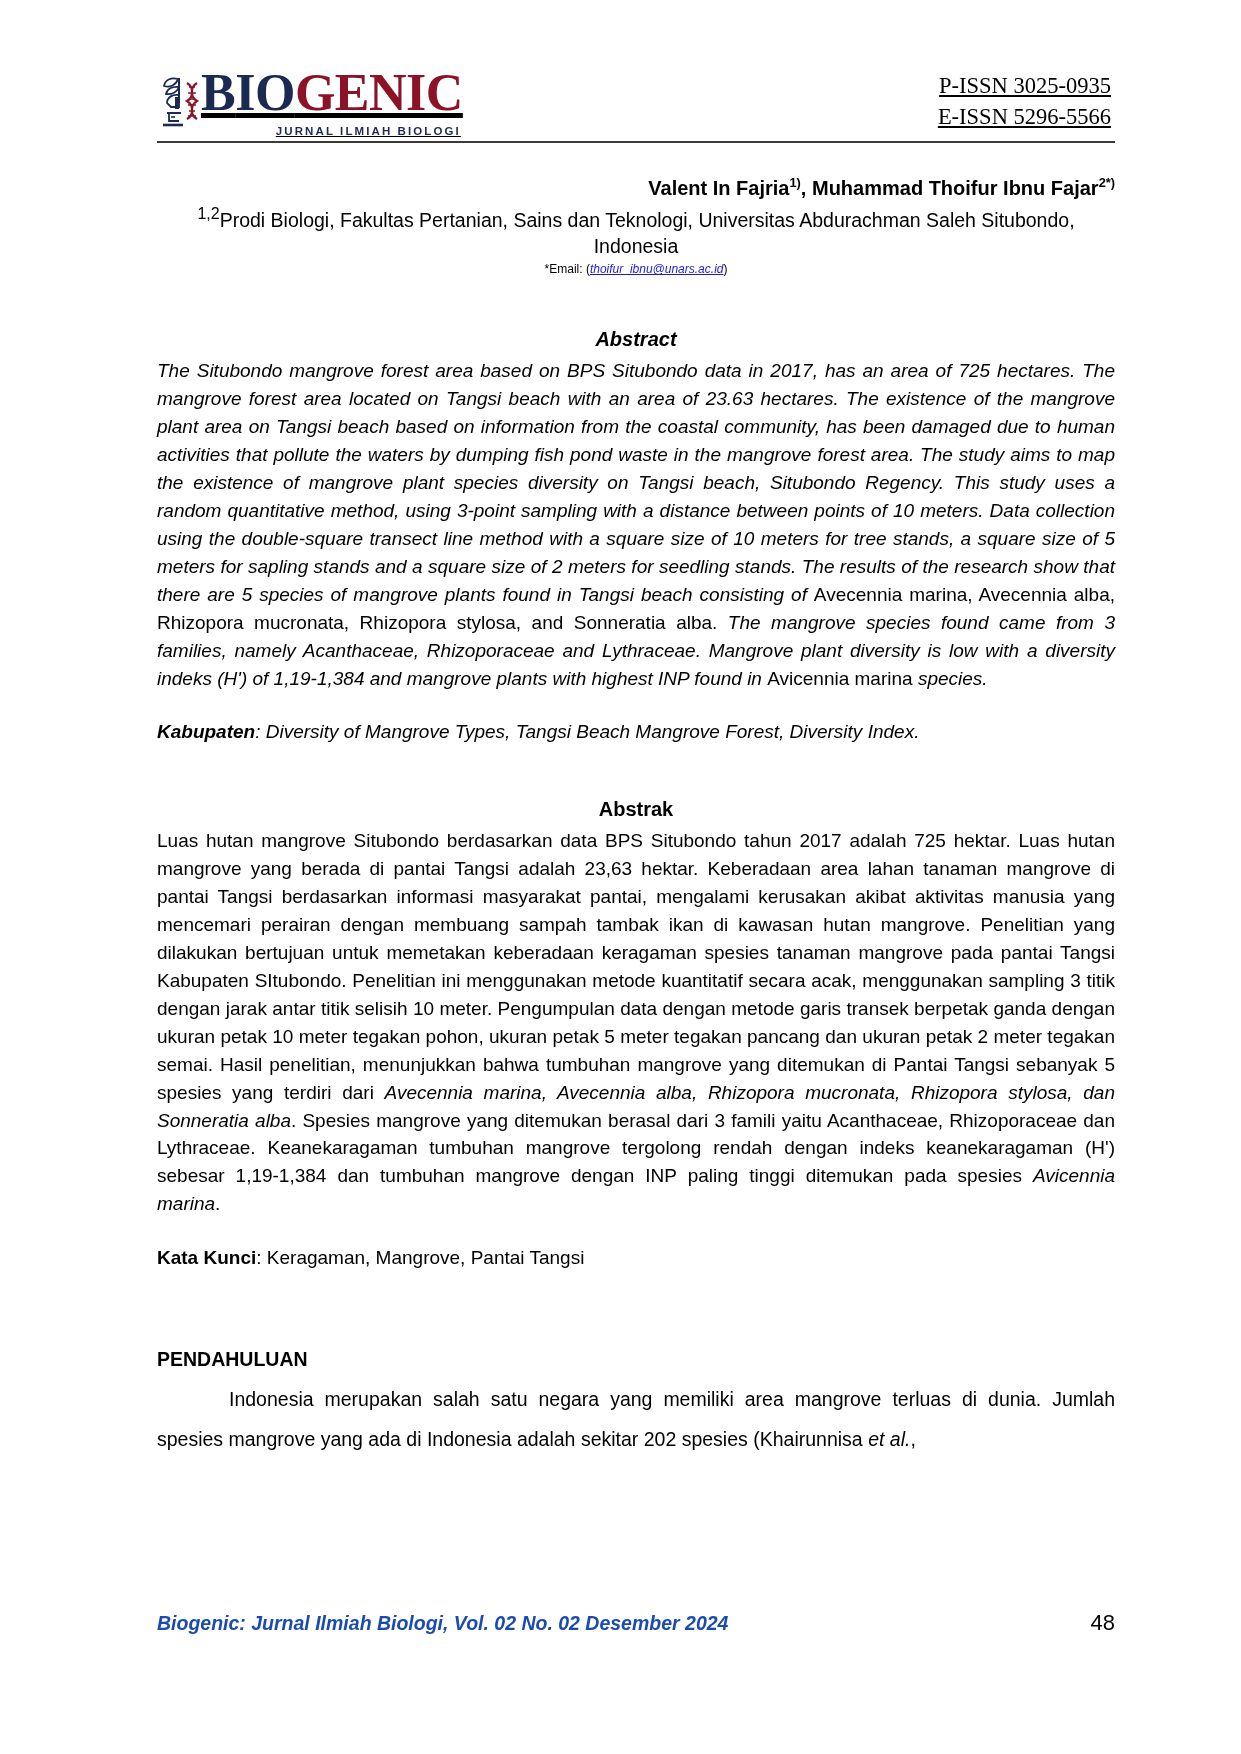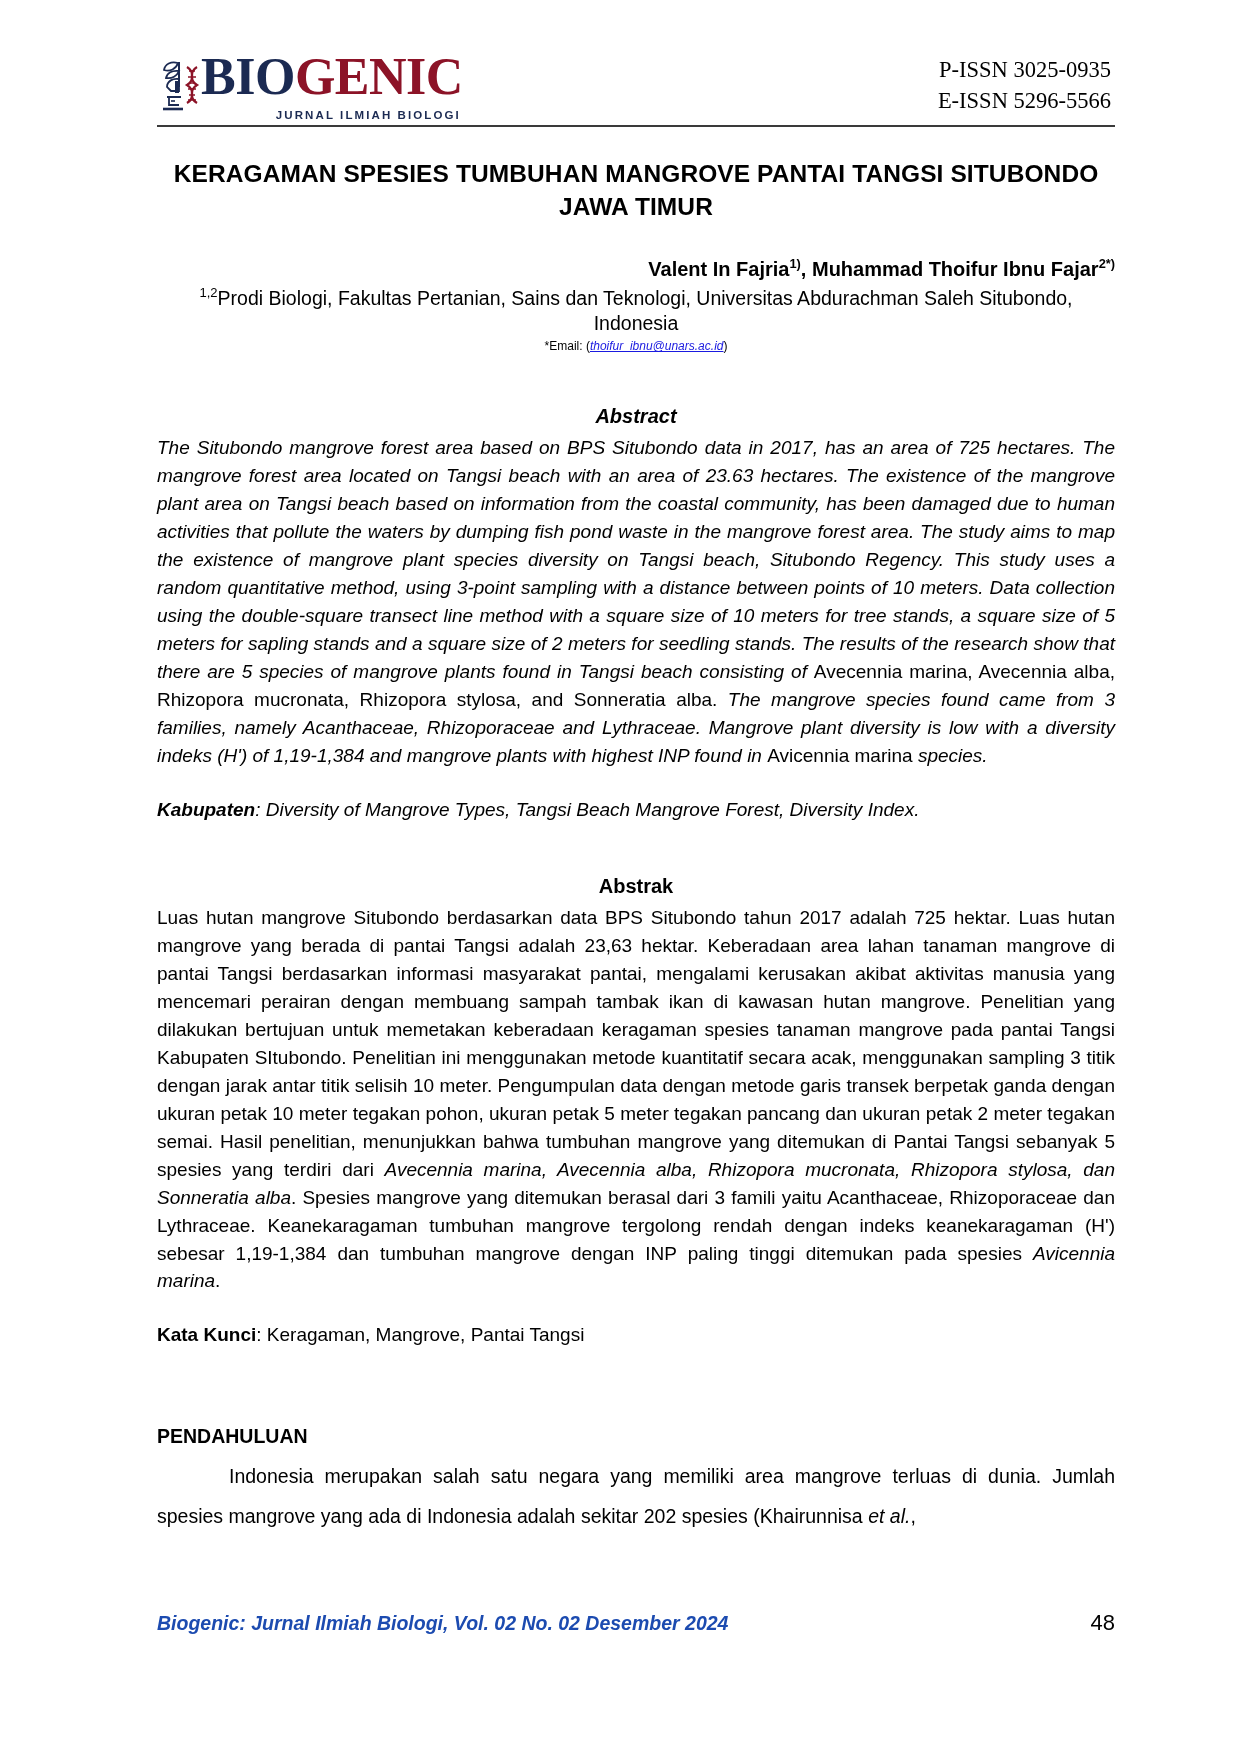--- a/index.html
+++ b/index.html
@@ -25,22 +25,23 @@
     left: 157px;
     top: 0;
     width: 958px;
   }
 
   
   .masthead {
     display: flex;
     align-items: flex-end;
     justify-content: space-between;
-    padding-top: 52px;
+    padding-top: 68px;
     padding-bottom: 4px;
+    text-decoration: underline;
   }
   .logo-block {
     display: flex;
     align-items: center;
     gap: 2px;
   }
   .logo-mark {
     width: 46px;
     height: 58px;
     position: relative;
@@ -119,21 +120,21 @@
     text-align: center;
     font-size: 12px;
     margin-top: 3px;
   }
   .email-link {
     color: #1a1ae0;
     font-style: italic;
     text-decoration: underline;
   }
   sup.note { font-size: 0.64em; vertical-align: super; font-weight: inherit; }
-  .pre-sup { font-size: 13px; vertical-align: super; }
+  .pre-sup { font-size: 16px; vertical-align: super; }
 
   
   .section-heading {
     text-align: center;
     font-size: 20px;
     font-weight: bold;
     font-style: italic;
     margin-top: 52px;
     margin-bottom: 6px;
   }
@@ -229,21 +230,20 @@
           <span class="logo-sub">JURNAL ILMIAH BIOLOGI</span>
         </span>
       </div>
       <div class="issn-block">
         <div>P-ISSN 3025-0935</div>
         <div>E-ISSN 5296-5566</div>
       </div>
     </div>
     <hr class="masthead-rule">
 
-    <div class="title">KERAGAMAN SPESIES TUMBUHAN MANGROVE PANTAI TANGSI SITUBONDO JAWA TIMUR</div>
 
     <div class="authors">
       <span>Valent In Fajria</span><sup class="note">1)</sup><span>, </span><span>Muhammad Thoifur Ibnu Fajar</span><sup class="note">2*)</sup>
     </div>
 
     <div class="affiliation">
       <span class="pre-sup">1,2</span><span>Prodi Biologi, Fakultas Pertanian, Sains dan Teknologi, Universitas Abdurachman Saleh Situbondo, Indonesia</span>
     </div>
 
     <div class="email-line">

